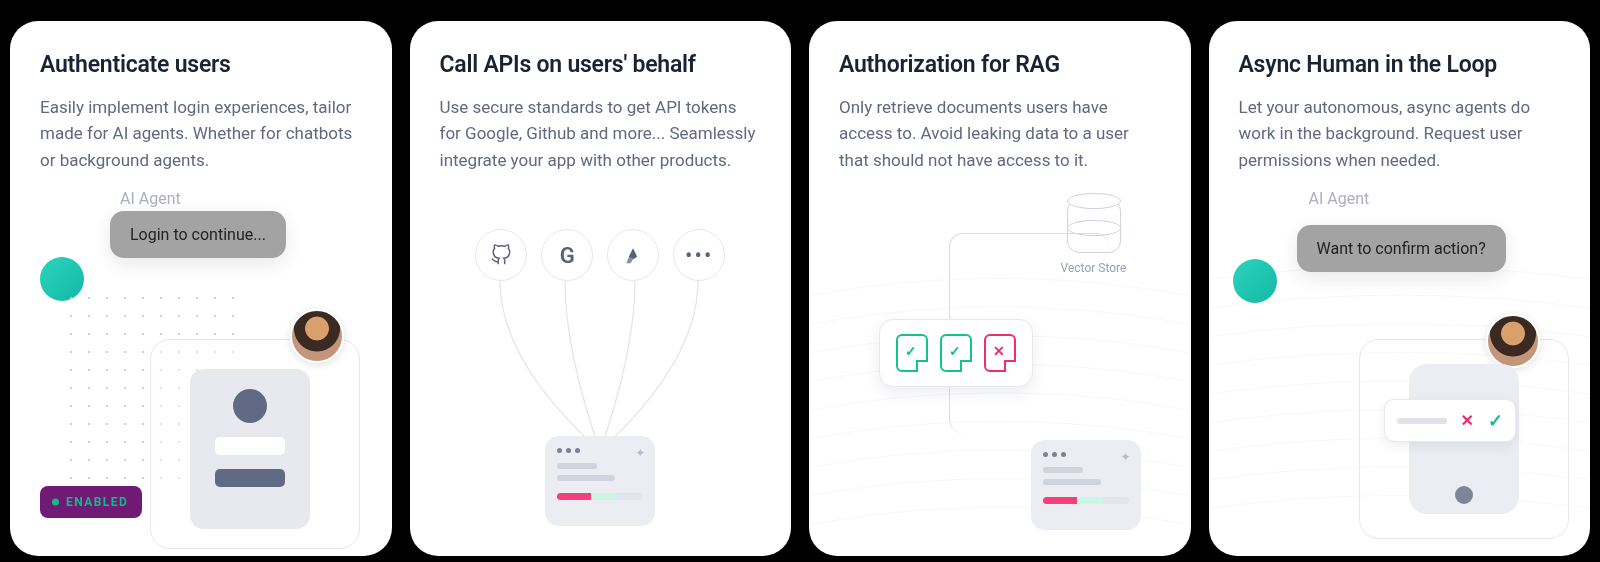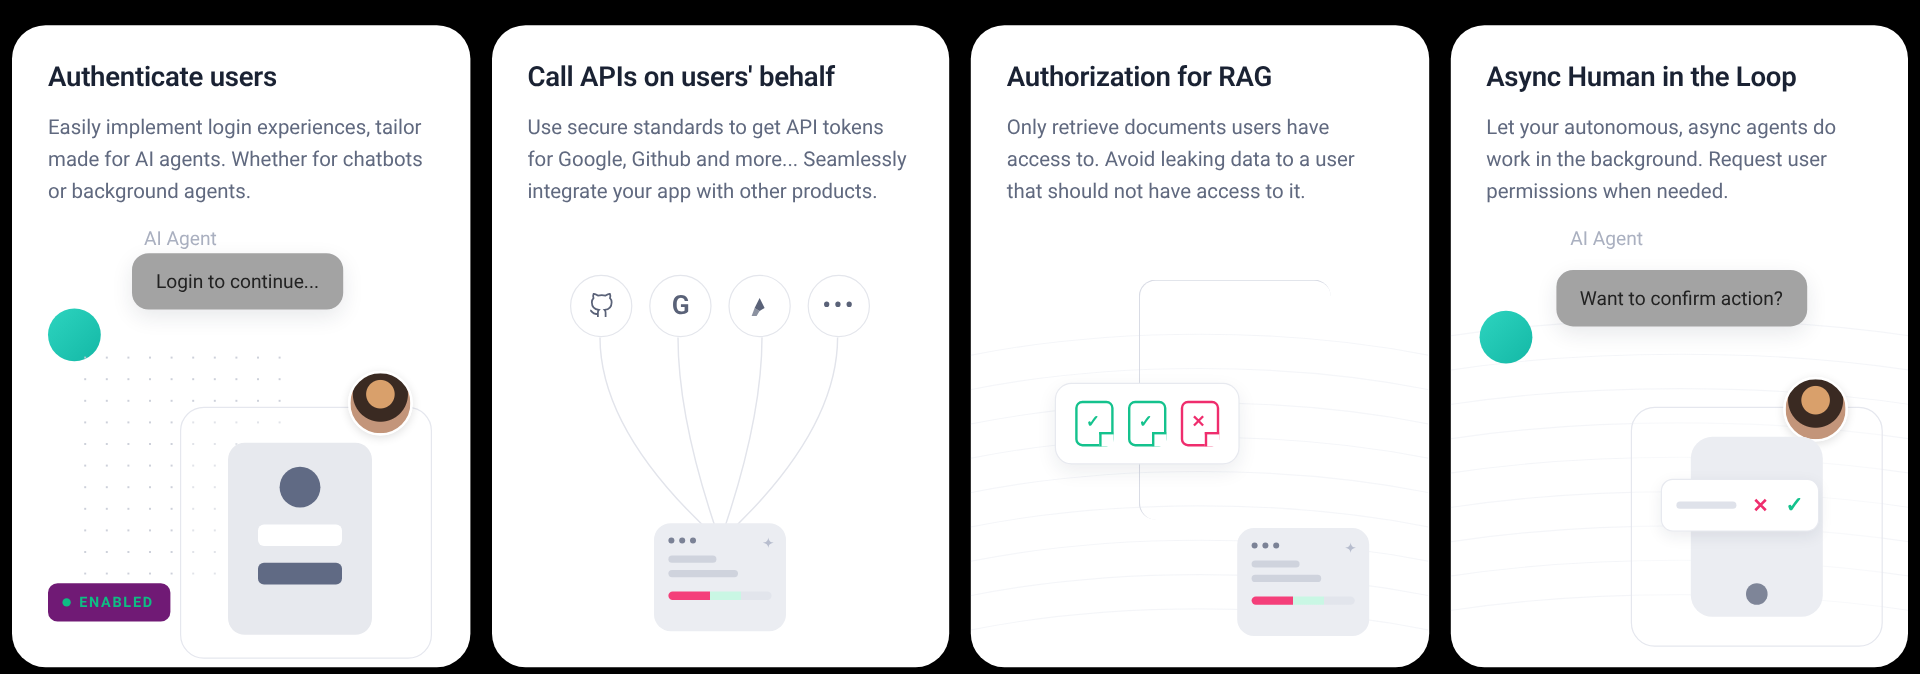--- a/index.html
+++ b/index.html
@@ -255,20 +255,24 @@
       <path d="M-50 420 C100 380 300 380 450 420"></path>
       <path d="M-50 450 C100 410 300 410 450 450"></path>
       <path d="M-50 480 C100 440 300 440 450 480"></path>
       <path d="M-50 510 C100 470 300 470 450 510"></path>
       <path d="M-50 540 C100 500 300 500 450 540"></path>
     </g>
   </svg>
   <h3 class="card-title">Authorization for RAG</h3>
   <p class="card-desc">Only retrieve documents users have access to. Avoid leaking data to a user that should not have access to it.</p>
   <div class="illus">
+    <div class="db-cyl" style="top:10px;right:32px;">
+      <div class="cyl"></div>
+      <div class="db-label">Vector Store</div>
+    </div>
     <div class="flowpath" style="top:44px;left:110px;width:160px;height:200px;border-right:none;border-bottom:none;"></div>
     <div class="docs-box" style="top:130px;left:40px;">
       <div class="doc-ic doc-ok">
           <span class="mk">✓</span>
         </div>
       <div class="doc-ic doc-ok">
           <span class="mk">✓</span>
         </div>
       <div class="doc-ic doc-no">
           <span class="mk">✕</span>

